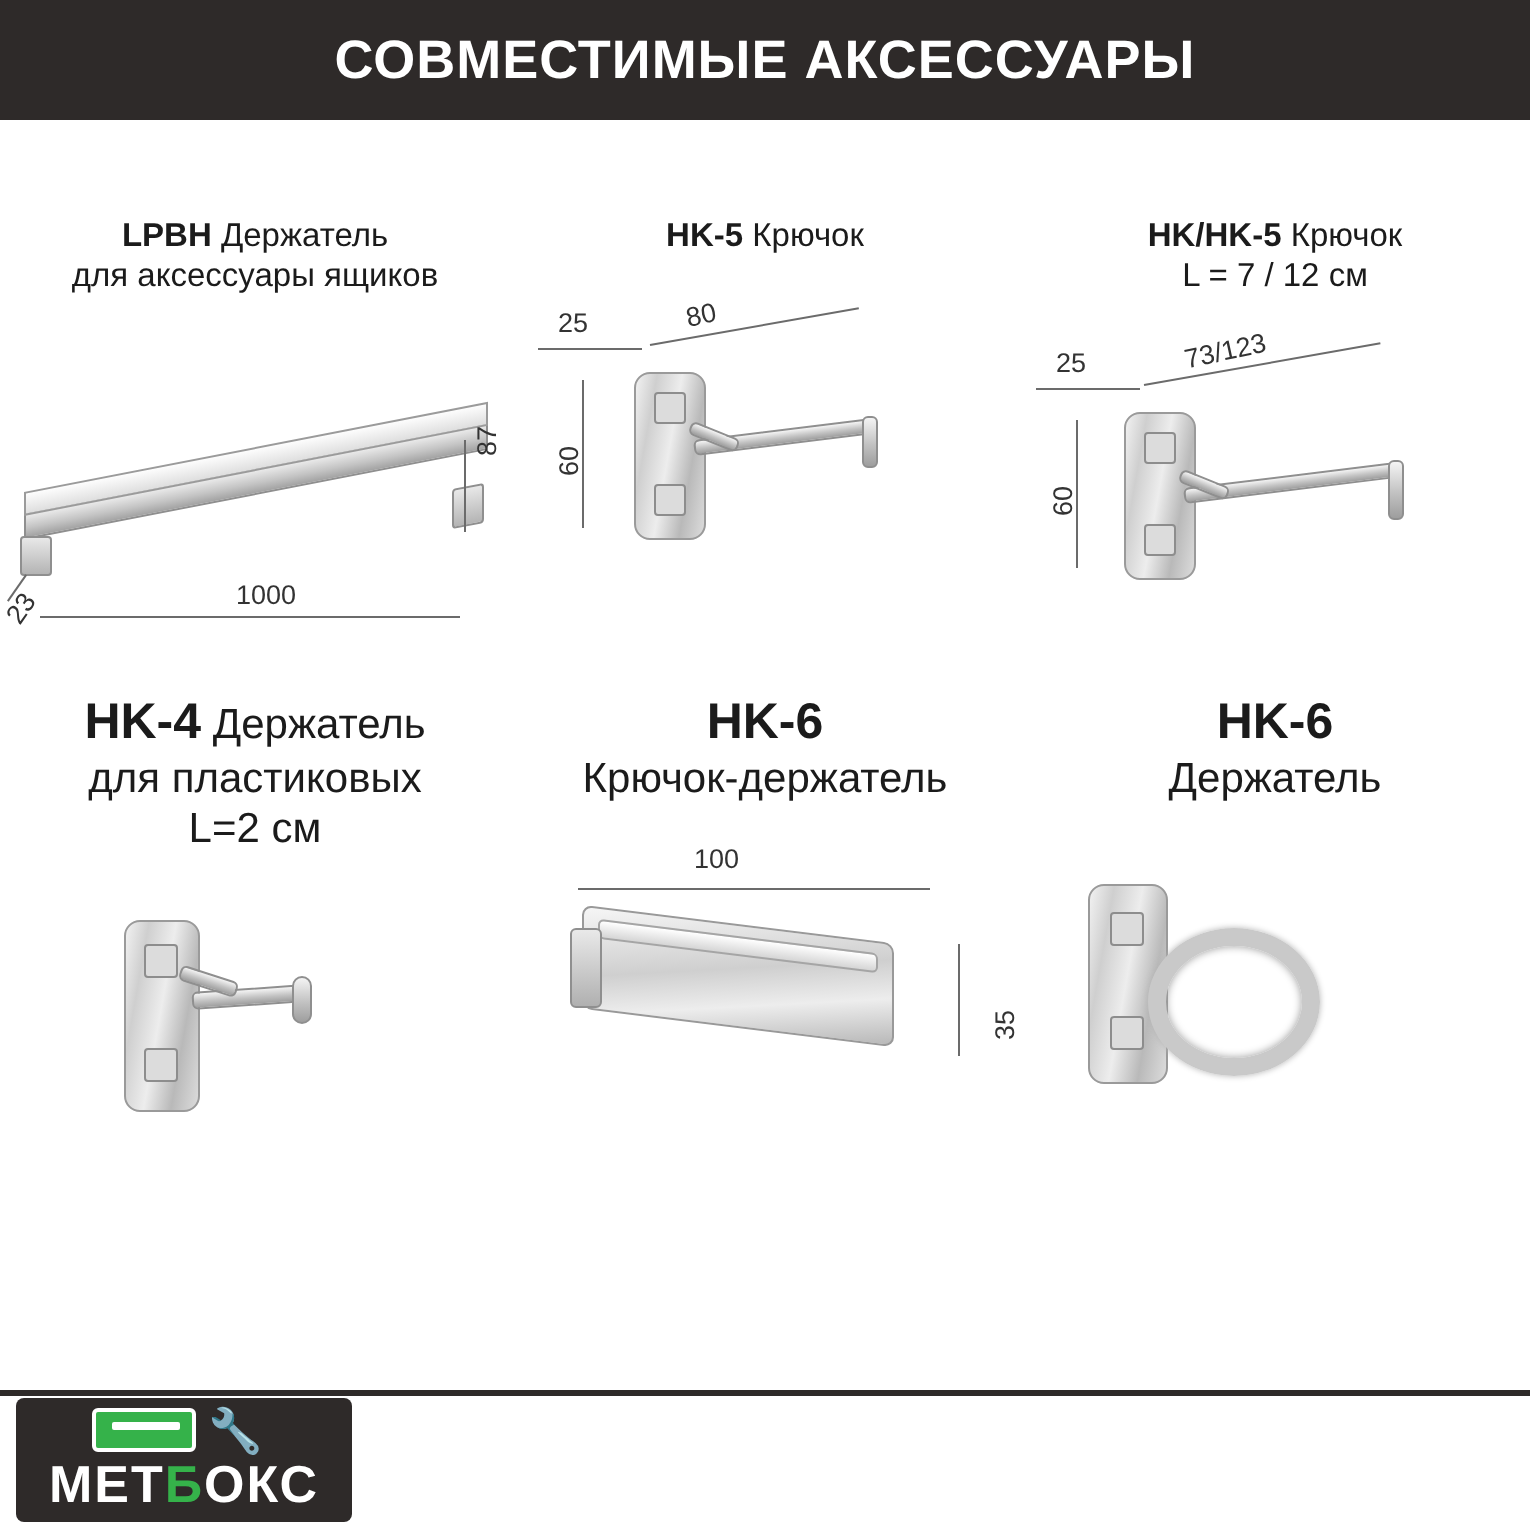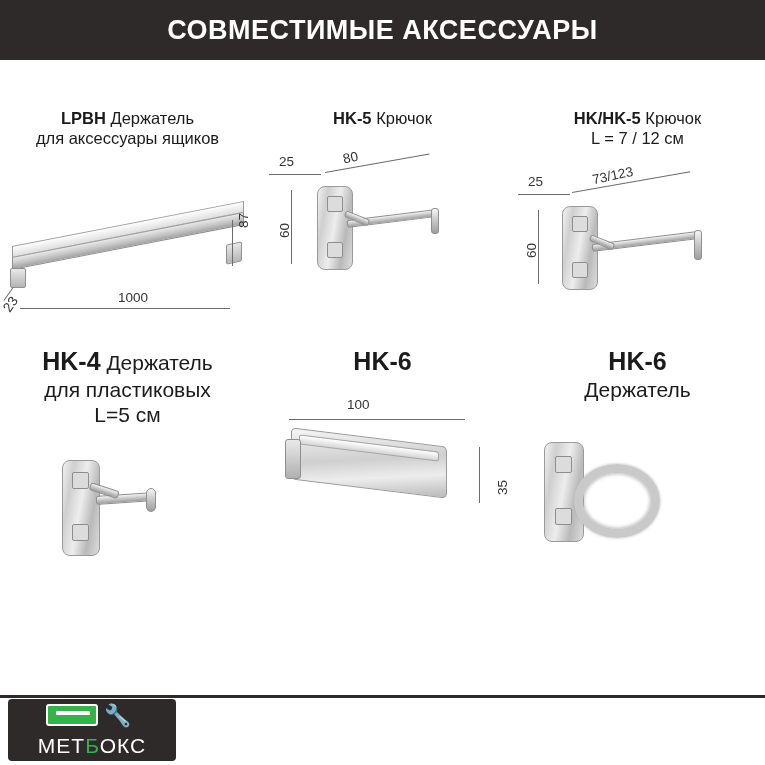--- a/index.html
+++ b/index.html
@@ -131,22 +131,22 @@
   }
   .wrench {
     position:absolute; top:4px; left:96px;
     width:46px;height:26px;
     color:#d9d9d9;
     font-size:22px;
     line-height:26px;
   }
   .logo-text {
     color: #ffffff;
-    font-size: 21px;
-    font-weight: normal;
+    font-size: 26px;
+    font-weight: bold;
     letter-spacing: 1px;
   }
   .logo-text .accent { color: #35b24a; }
 </style>
 </head>
 <body>
 
 <div class="header">
   <div class="header-title">Совместимые аксессуары</div>
 </div>
@@ -236,35 +236,36 @@
     </div>
   </div>
 
   <div class="row row2">
 
     <div class="cell">
       <div class="caption">
         <span class="code">HK-4</span>
         <span>Держатель</span><br>
         <span>для пластиковых</span><br>
-        <span>L=5 см</span>
+        <span>L=2 см</span>
       </div>
       <div class="art">
         <div class="plate" style="left:62px;top:18px;width:38px;height:96px;"></div>
         <div class="slot" style="left:72px;top:30px;width:17px;height:17px;"></div>
         <div class="slot" style="left:72px;top:82px;width:17px;height:17px;"></div>
         <div class="hook-bar" style="left:96px;top:54px;width:58px;height:9px;transform:rotate(-4deg);transform-origin:left center;"></div>
         <div class="hook-bar" style="left:146px;top:46px;width:10px;height:24px;border-radius:5px;"></div>
         <div class="hook-bar" style="left:90px;top:40px;width:30px;height:8px;transform:rotate(18deg);transform-origin:left center;"></div>
       </div>
     </div>
 
     <div class="cell">
       <div class="caption">
         <span class="code">HK-6</span><br>
+        <span>Крючок-держатель</span>
       </div>
       <div class="art">
         <div class="dim-text" style="left:92px;top:6px;">100</div>
         <div class="dim-line hline" style="left:34px;top:28px;width:176px;"></div>
 
         <div style="position:absolute;left:36px;top:46px;width:156px;height:52px;
                     background:linear-gradient(170deg,#f6f6f6,#cfcfcf 45%,#ededed 70%,#b8b8b8);
                     border:1px solid #999;border-radius:5px;transform:skewY(7deg);"></div>
         <div style="position:absolute;left:44px;top:52px;width:140px;height:10px;
                     background:linear-gradient(180deg,#ffffff,#d5d5d5);

